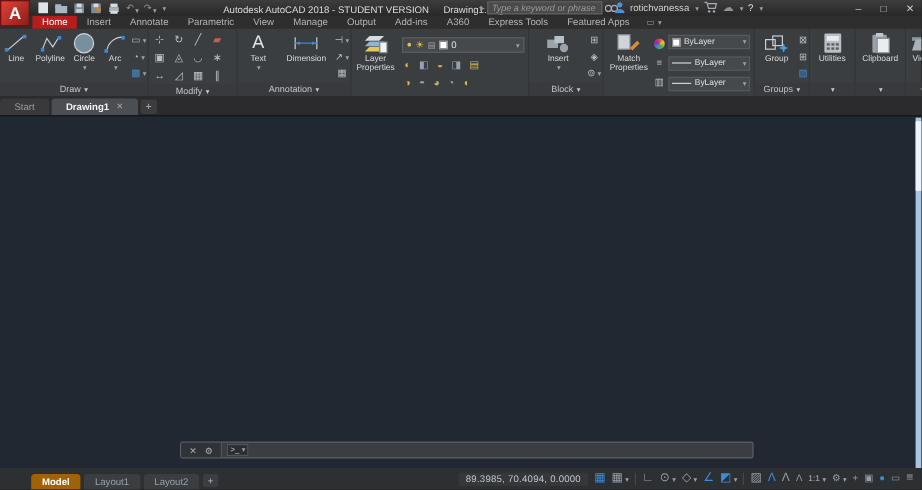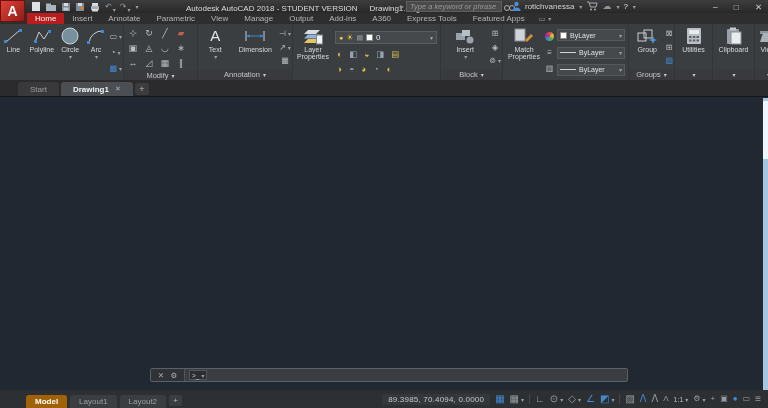--- a/index.html
+++ b/index.html
@@ -47,21 +47,21 @@
 .layrow{display:flex;gap:7px;font-size:8.5px;padding-left:2px}
 .layrow span:nth-child(odd){color:#d3b84e}.layrow span:nth-child(even){color:#93a3b1}
 .propcol{display:flex;flex-direction:column;justify-content:space-evenly;padding:0 2px;gap:1px}
 .propdd{height:12px;background:#46494c;border:1px solid #55585c;display:flex;align-items:center;font-size:7px;color:#dfe2e5;padding:0 2px;gap:3px;width:68px}
 .propdd .sw{width:7px;height:7px;background:#fff;border:1px solid #888}
 .propdd .ln{flex:0 0 16px;height:1px;background:#cfd4d8}
 .propdd .sp{flex:1}
 .wheel{width:9px;height:9px;border-radius:50%;background:conic-gradient(#e04338,#e5c43c,#4caf50,#3f8ad2,#9c27b0,#e04338)}
 
 
-.filetabs{height:16px;background:#2b2b2e;display:flex;align-items:flex-end;padding-left:18px;gap:2px;flex:0 0 16px}
+.filetabs{height:16px;background:#2b2b2e;display:flex;align-items:flex-end;gap:2px;flex:0 0 16px}
 .ftab{height:14px;padding:0 12px;display:flex;align-items:center;gap:6px;font-size:8px;color:#9a9da1;background:#39393c;border-radius:3px 3px 0 0}
 .ftab.active{background:#4b4e52;color:#f2f3f4;font-weight:bold}
 .ftclose{font-size:7px;color:#a7acb1;font-weight:normal}
 .ftplus{height:12px;width:14px;margin-bottom:1px;background:#3c3c3f;border-radius:2px;display:flex;align-items:center;justify-content:center;color:#b5b9bd;font-size:9px}
 
 
 .canvas{flex:1;position:relative;background:#222832;border-top:1px solid #121418}
 .vscroll{position:absolute;right:0;top:1px;bottom:0;width:5px;background:#a6c6e2}
 .vthumb{position:absolute;top:3px;left:0;width:5px;height:58px;background:#eef6fd}
 .cmdbar{position:absolute;left:150px;top:271px;width:478px;height:14px;background:#3a3e42;border:1px solid #5d6165;border-radius:2px;display:flex;align-items:center}
@@ -242,20 +242,24 @@
           <span class="srow">
               <span>◔</span>
               <span class="dd"></span>
             </span>
           <span class="srow">
               <span class="blu">▩</span>
               <span class="dd"></span>
             </span>
         </div>
       </div>
+      <div class="plabel">
+          <span>Draw</span>
+          <span class="dd lt"></span>
+        </div>
     </div>
 
     <div class="panel" style="width:74px">
       <div class="pbody">
         <div class="mgrid" style="flex:1">
           <span>⊹</span>
           <span>↻</span>
           <span>╱</span>
           <span class="red">▰</span>
           <span>▣</span>

